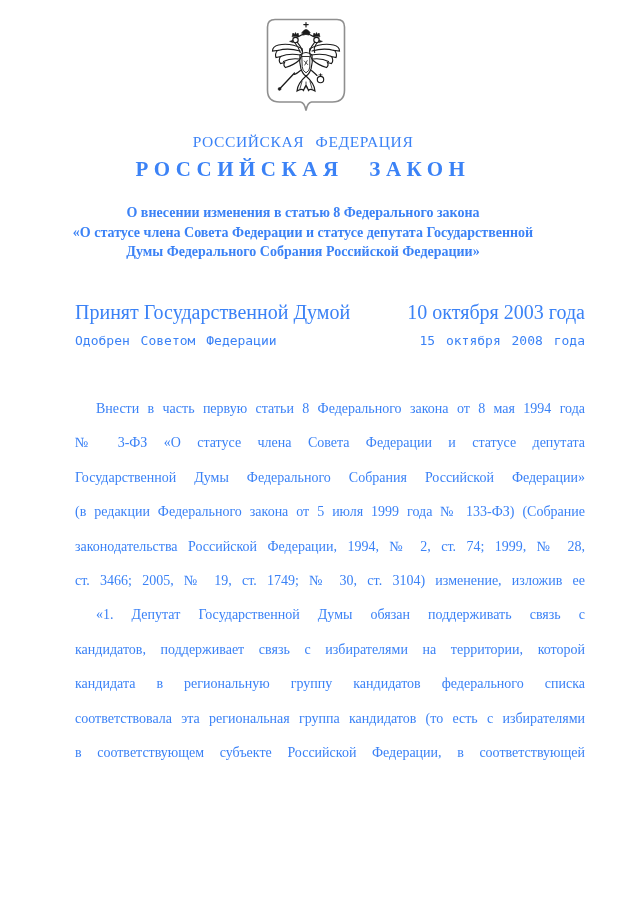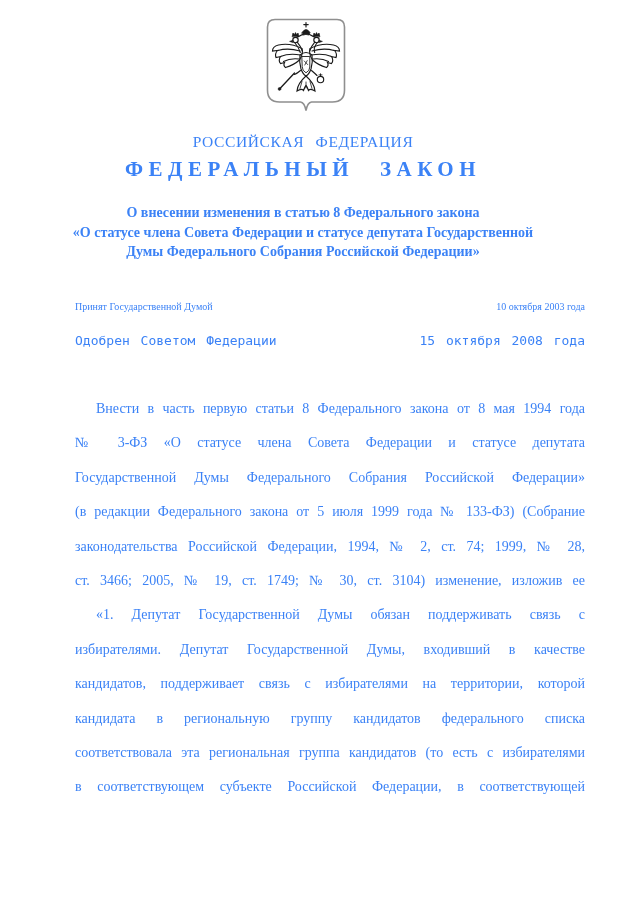--- a/index.html
+++ b/index.html
@@ -41,21 +41,21 @@
     text-align: center;
     font-weight: bold;
     font-size: 14px;
     line-height: 19.5px;
   }
   .adopt-row {
     position: absolute;
     left: 75px; width: 510px;
     display: flex;
     justify-content: space-between;
-    font-size: 10px;
+    font-size: 20px;
   }
   .adopt-row.r1 { top: 301px; }
   .adopt-row.r2 {
     top: 333px;
     font-family: "DejaVu Sans Mono", monospace;
     font-size: 13px;
     word-spacing: 3px;
     gap: 40px;
   }
   .body-text {
@@ -112,21 +112,21 @@
         <circle cx="54.5" cy="61.5" r="3.2" fill="#ffffff"></circle>
         <path d="M54.5 58.3 V55.8 M53 56.9 H56" stroke-width="0.9"></path>
 
         <path d="M40 58 Q31.5 65.5 31 73 Q35.5 70 37.5 72.5 Q39 68.5 40 67.5 Q41 68.5 42.5 72.5 Q44.5 70 49 73 Q48.5 65.5 40 58 Z"></path>
         <path d="M36 63.5 L34 70.5 M40 64 V70 M44 63.5 L46 70.5" stroke-width="0.8"></path>
       </g>
     </svg>
   </div>
 
   <div class="hdr-country">РОССИЙСКАЯ ФЕДЕРАЦИЯ</div>
-  <div class="hdr-type">ФЕДЕРАЛЬНЫЙ ЗАКОН</div>
+  <div class="hdr-type">РОССИЙСКАЯ ЗАКОН</div>
 
   <div class="doc-title">
     <div>О внесении изменения в статью 8 Федерального закона</div>
     <div>«О статусе члена Совета Федерации и статусе депутата Государственной</div>
     <div>Думы Федерального Собрания Российской Федерации»</div>
   </div>
 
   <div class="adopt-row r1">
     <span>Принят Государственной Думой</span>
     <span>10 октября 2003 года</span>
@@ -137,20 +137,19 @@
   </div>
 
   <div class="body-text">
     <div class="bl first">Внести в часть первую статьи 8 Федерального закона от 8 мая 1994 года</div>
     <div class="bl">№ 3-ФЗ «О статусе члена Совета Федерации и статусе депутата</div>
     <div class="bl">Государственной Думы Федерального Собрания Российской Федерации»</div>
     <div class="bl">(в редакции Федерального закона от 5 июля 1999 года № 133-ФЗ) (Собрание</div>
     <div class="bl">законодательства Российской Федерации, 1994, № 2, ст. 74; 1999, № 28,</div>
     <div class="bl">ст. 3466; 2005, № 19, ст. 1749; № 30, ст. 3104) изменение, изложив ее</div>
     <div class="bl first">«1. Депутат Государственной Думы обязан поддерживать связь с</div>
-    <div class="bl">избирателями. Депутат Государственной Думы, входивший в качестве</div>
     <div class="bl">кандидатов, поддерживает связь с избирателями на территории, которой</div>
     <div class="bl">кандидата в региональную группу кандидатов федерального списка</div>
     <div class="bl">соответствовала эта региональная группа кандидатов (то есть с избирателями</div>
     <div class="bl">в соответствующем субъекте Российской Федерации, в соответствующей</div>
   </div>
 
 </div>
 
 </body></html>

